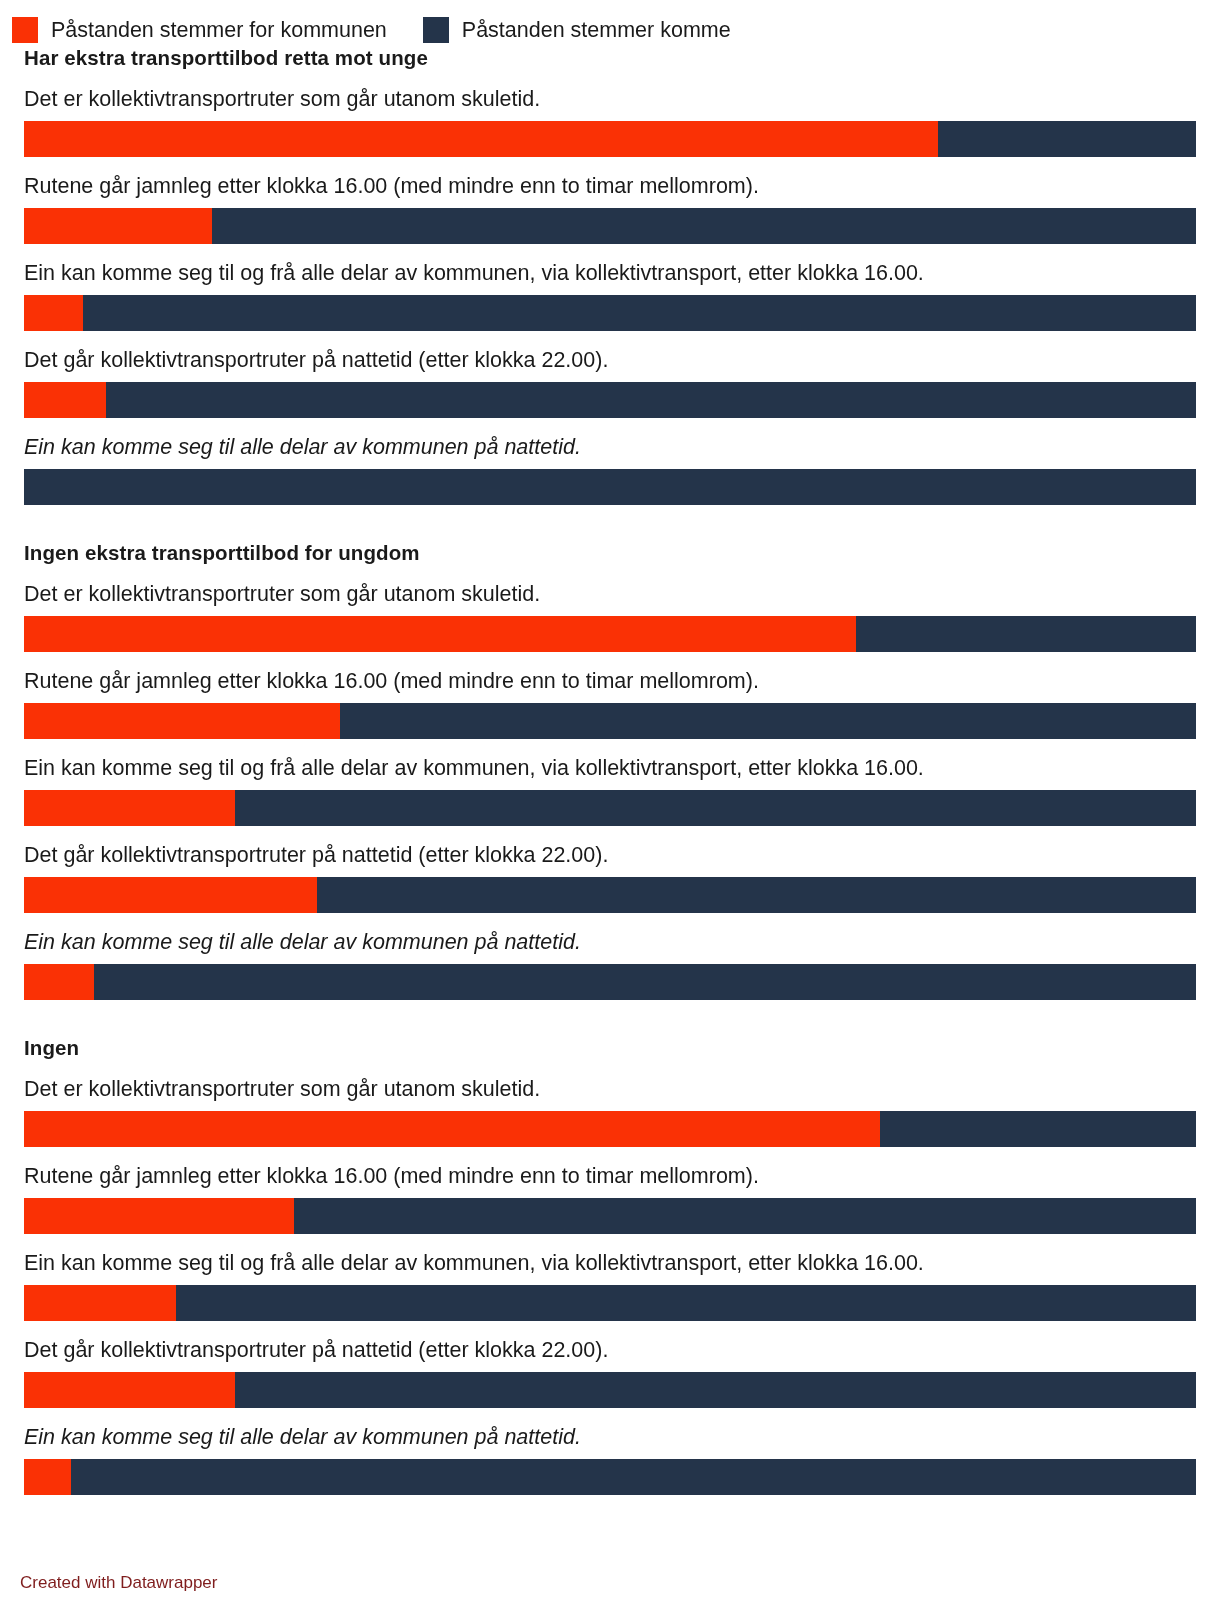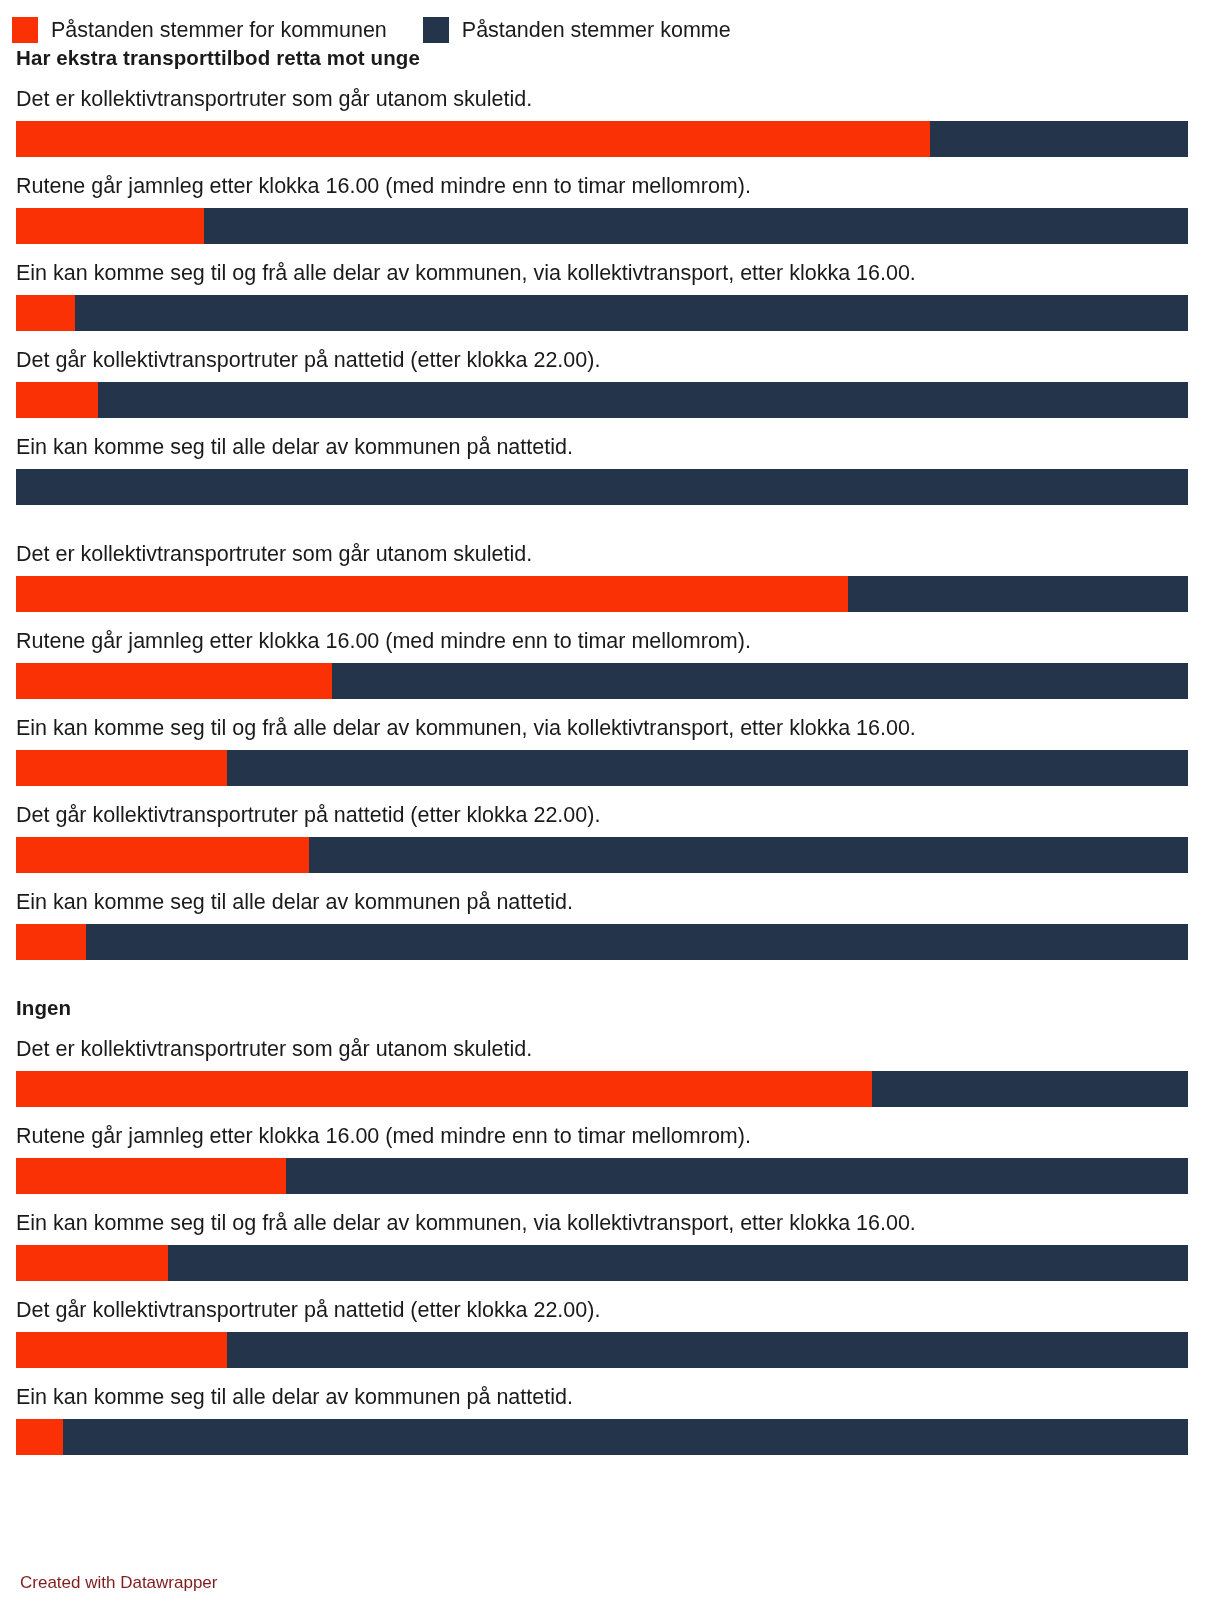--- a/index.html
+++ b/index.html
@@ -46,38 +46,38 @@
   .legend-label {
     font-size: 21.5px;
     line-height: 26px;
     margin-left: 13px;
     color: #1a1a1a;
     white-space: nowrap;
   }
 
   
   .groups {
-    padding: 0 12px 0 16px;
+    padding: 0 12px 0 24px;
   }
   .group {
     margin-bottom: 36px;
   }
   .group:last-child { margin-bottom: 0; }
 
   .group-title {
     font-size: 20.5px;
     font-weight: bold;
     color: #1a1a1a;
     margin: 0 0 9px 0;
     line-height: 24px;
     letter-spacing: 0.1px;
   }
 
   .row { margin-bottom: 10px; margin-top: 16px; }
-  .row:last-child { margin-bottom: 0; }
+  .row:last-child { margin-bottom: 0; font-style: italic; }
 
   .row-label {
     font-size: 21.5px;
     line-height: 27px;
     color: #1a1a1a;
     margin-bottom: 8px;
     white-space: nowrap;
   }
 
   .bar {
@@ -157,20 +157,21 @@
         </div>
         <div class="row">
           <div class="row-label">Ein kan komme seg til alle delar av kommunen på nattetid.</div>
           <div class="bar">
             <div class="bar-pos" style="width: 0%; background: rgb(250, 49, 5);"></div>
             <div class="bar-neg" style="background: rgb(36, 52, 74);"></div>
           </div>
         </div>
       </div>
       <div class="group">
+        <div class="group-title">Ingen ekstra transporttilbod for ungdom</div>
         <div class="row">
           <div class="row-label">Det er kollektivtransportruter som går utanom skuletid.</div>
           <div class="bar">
             <div class="bar-pos" style="width: 71%; background: rgb(250, 49, 5);"></div>
             <div class="bar-neg" style="background: rgb(36, 52, 74);"></div>
           </div>
         </div>
         <div class="row">
           <div class="row-label">Rutene går jamnleg etter klokka 16.00 (med mindre enn to timar mellomrom).</div>
           <div class="bar">

